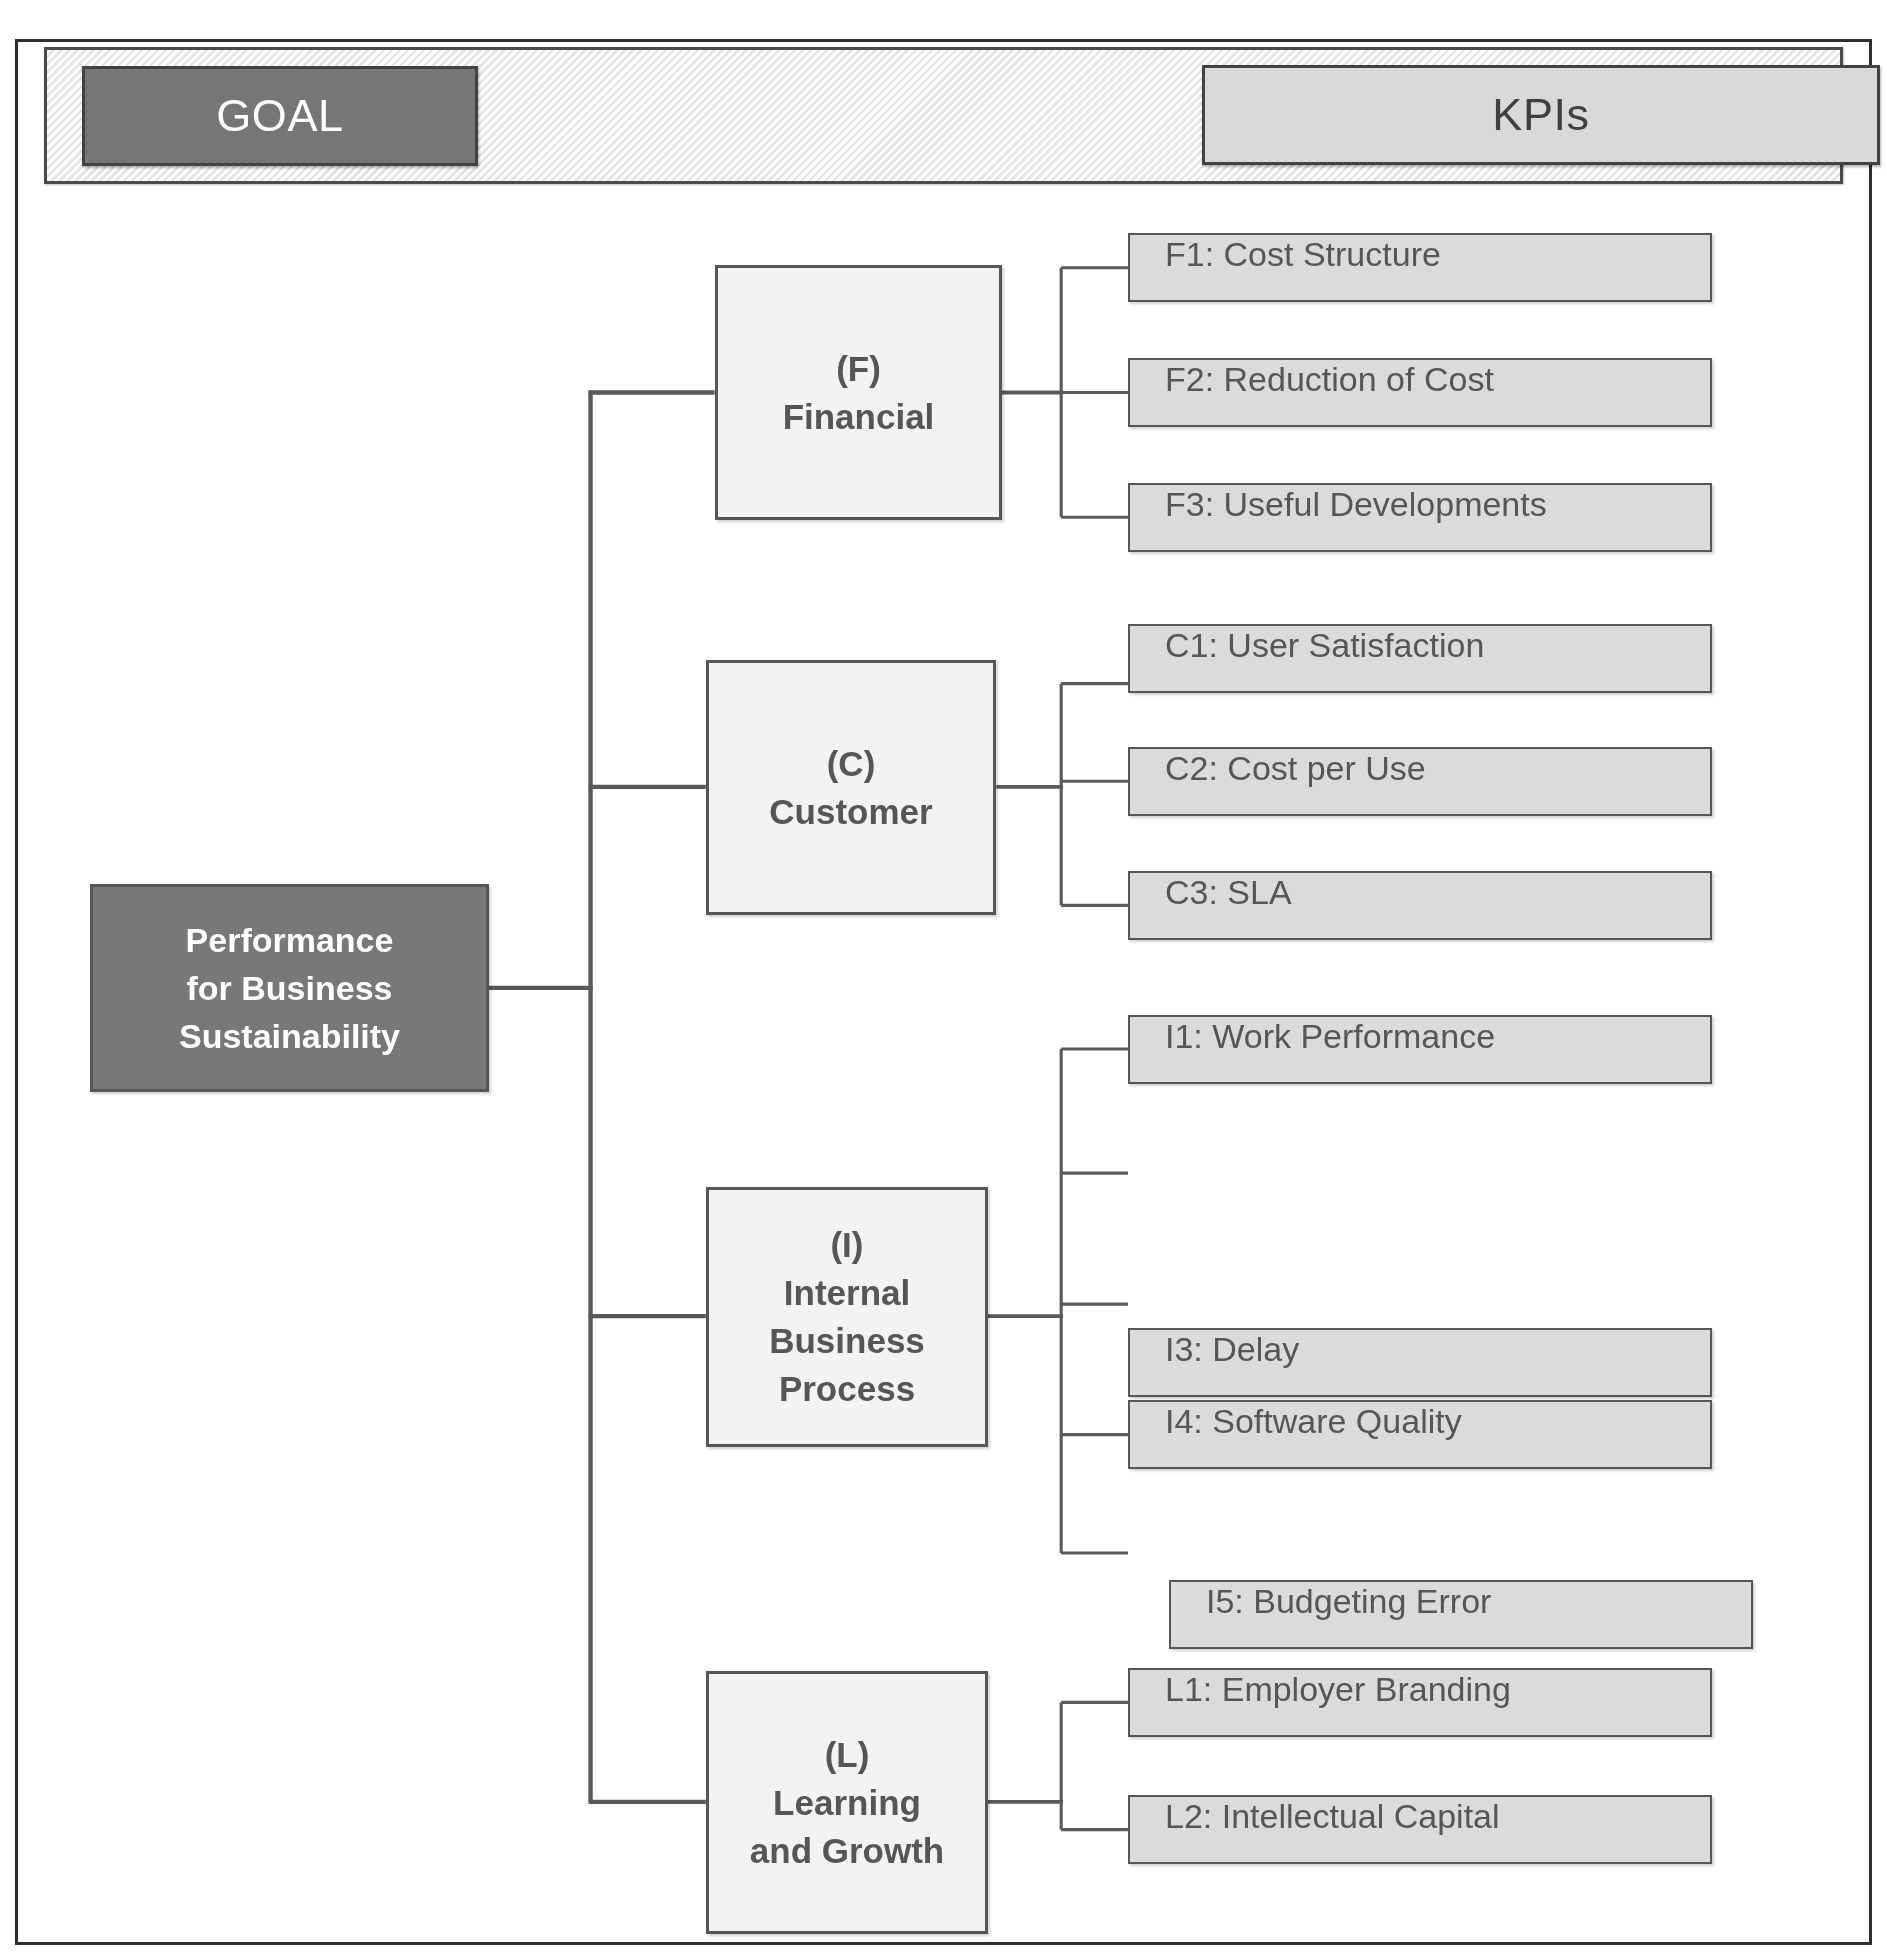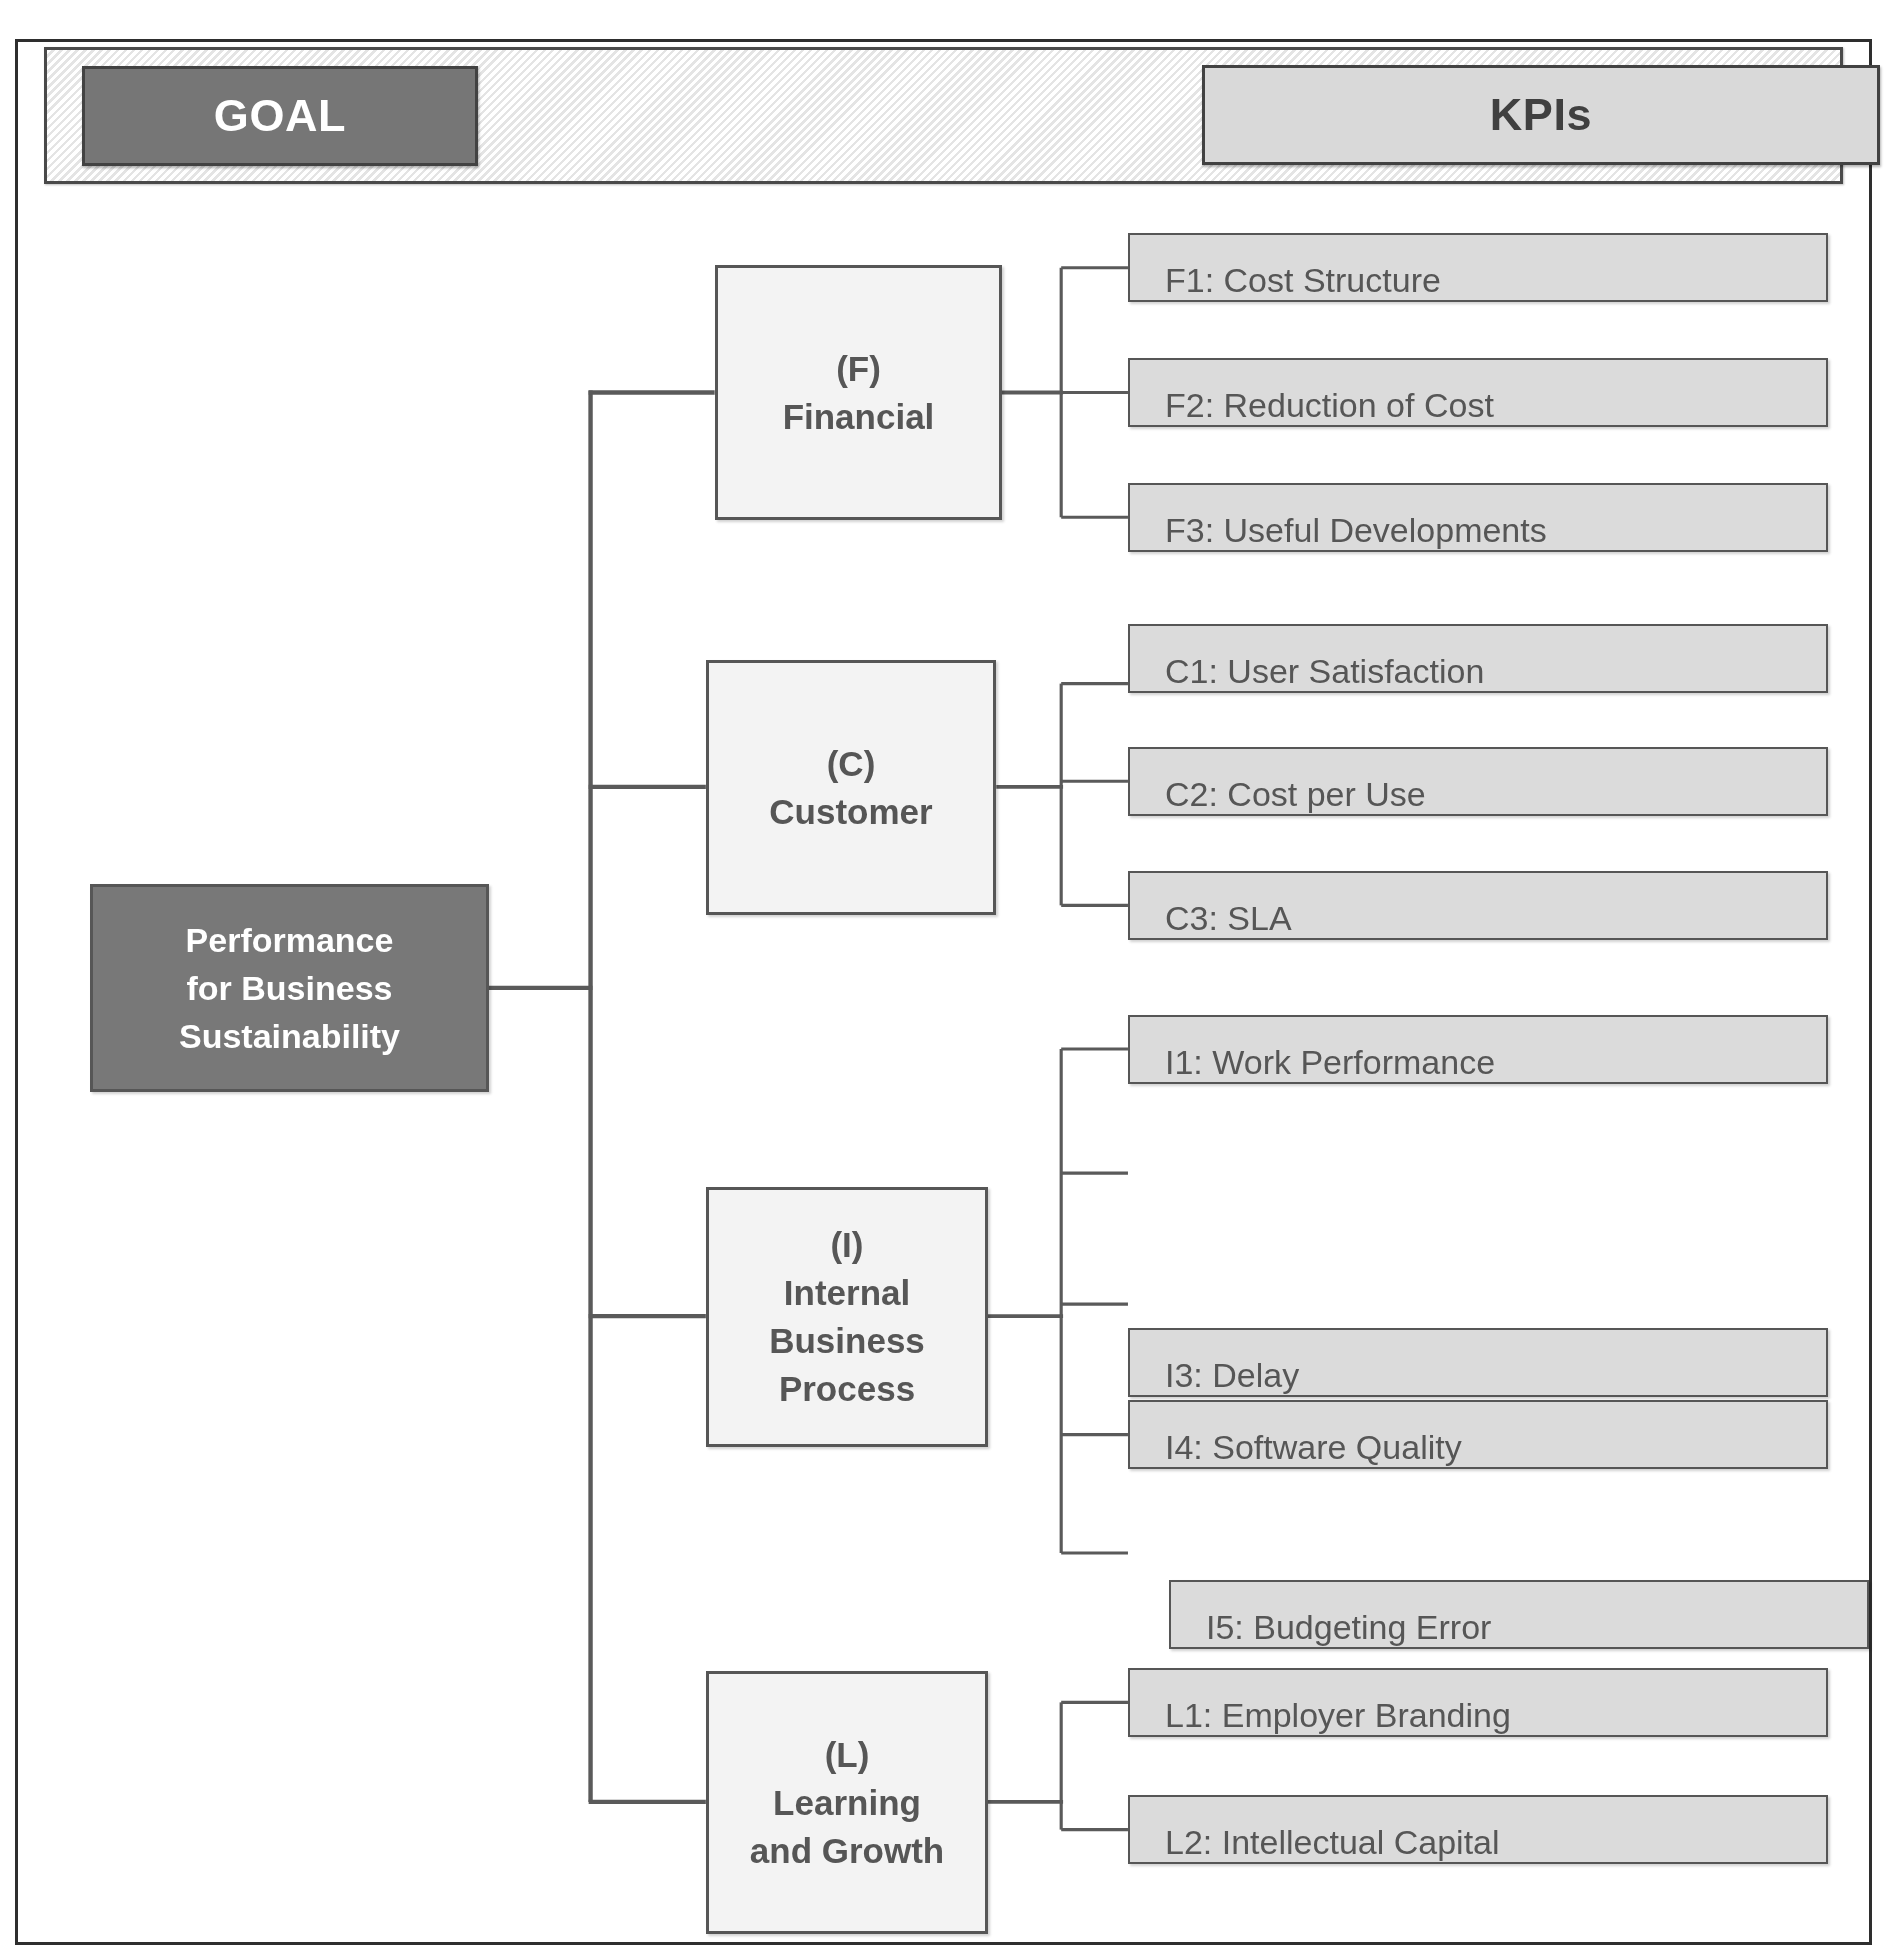--- a/index.html
+++ b/index.html
@@ -23,21 +23,21 @@
     position: absolute;
     left: 44px; top: 47px;
     width: 1793px; height: 131px;
     border: 3.8px solid #4a4a4a;
     background: repeating-linear-gradient(135deg, #ffffff 0px, #ffffff 3.2px, #e4e4e4 3.2px, #e4e4e4 5.7px);
     box-shadow: 0.6px 1.3px 1.9px rgba(0,0,0,0.25);
   }
   .hdr-box {
     position: absolute;
     display: flex; align-items: center; justify-content: center;
-    font-weight: bold; font-size: 45px; letter-spacing: 0.6px;
+    font-weight: normal; font-size: 45px; letter-spacing: 0.6px;
     border: 3.2px solid #424242;
     box-shadow: 1.3px 1.9px 2.5px rgba(0,0,0,0.3);
     box-sizing: border-box;
   }
   #hdr-goal  { left: 82px;  top: 66px; width: 396px;  height: 100px; background: #767676; color: #ffffff; }
   #hdr-dims  { left: 645px; top: 65px; width: 416px;  height: 100px; background: #f3f3f3; color: #4f4f4f; }
   #hdr-kpis  { left: 1202px; top: 65px; width: 678px; height: 100px; background: #d9d9d9; color: #404040; }
 
   .node {
     position: absolute;
@@ -57,25 +57,25 @@
     background: #f3f3f3; color: #565656;
     font-weight: bold; font-size: 35px; line-height: 48px;
   }
   #dim-f { left: 715px; top: 265px;  width: 287px; height: 255px; }
   #dim-c { left: 706px; top: 660px; width: 290px; height: 255px; }
   #dim-i { left: 706px; top: 1187px; width: 282px; height: 260px; }
   #dim-l { left: 706px; top: 1671px; width: 282px; height: 263px; }
 
   .kpi-node {
     position: absolute;
-    left: 1128px; width: 700px; height: 69px;
+    left: 1128px; width: 584px; height: 69px;
     box-sizing: border-box;
     background: #dbdbdb; color: #565656;
     border: 2.5px solid #565656;
-    display: flex; align-items: flex-end;
+    display: flex; align-items: flex-start;
     padding-left: 35px;
     font-size: 34px; font-weight: 400;
     box-shadow: 1.9px 1.9px 2.5px rgba(0,0,0,0.18);
   }
   #kpi-f1 { top: 233px; }  #kpi-f2 { top: 358px; }  #kpi-f3 { top: 483px; }
   #kpi-c1 { top: 624px; }  #kpi-c2 { top: 747px; } #kpi-c3 { top: 871px; }
   #kpi-i1 { top: 1015px; } #kpi-i2 { top: 1139px; } #kpi-i3 { top: 1328px; }
   #kpi-i4 { top: 1400px; } #kpi-i5 { top: 1580px; margin-left: 41px; }
   #kpi-l1 { top: 1668px; } #kpi-l2 { top: 1795px; }
 

